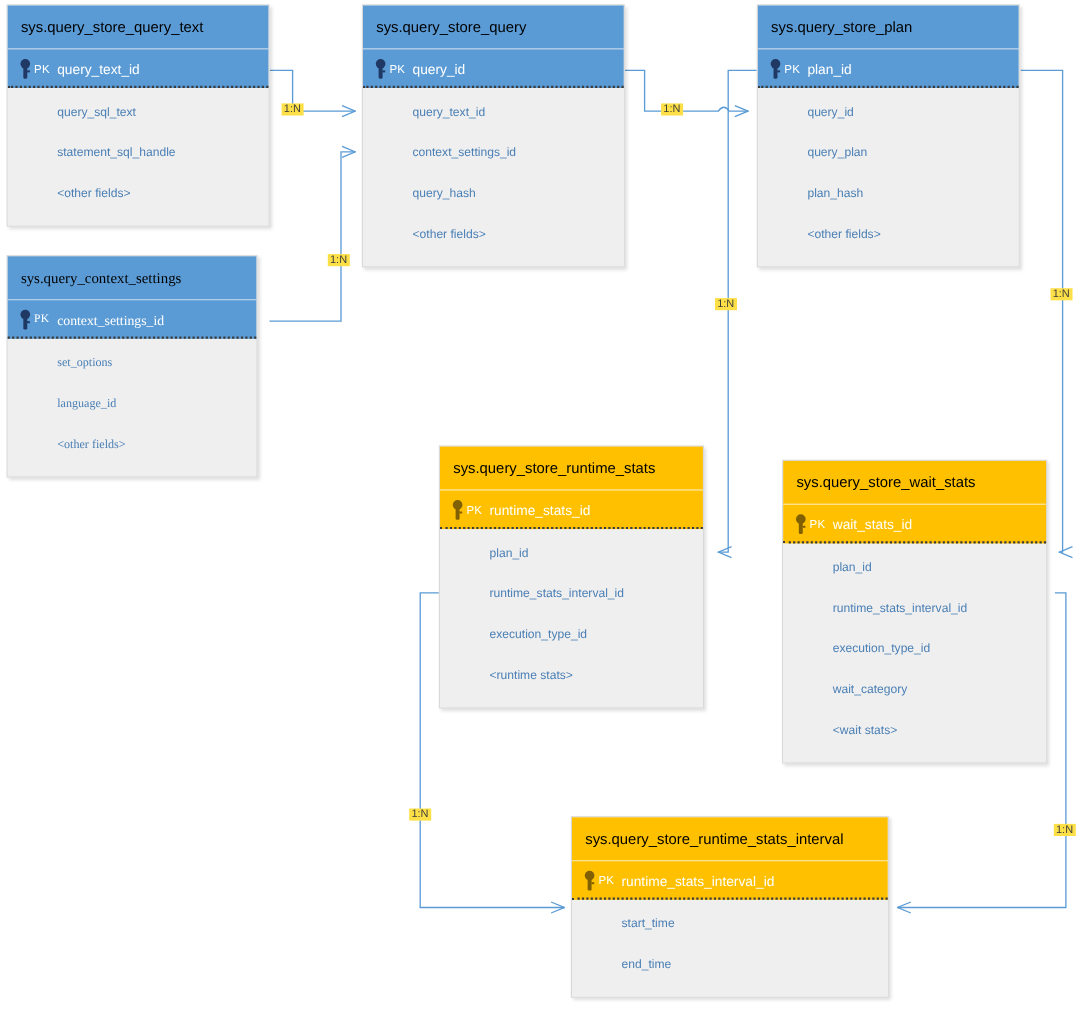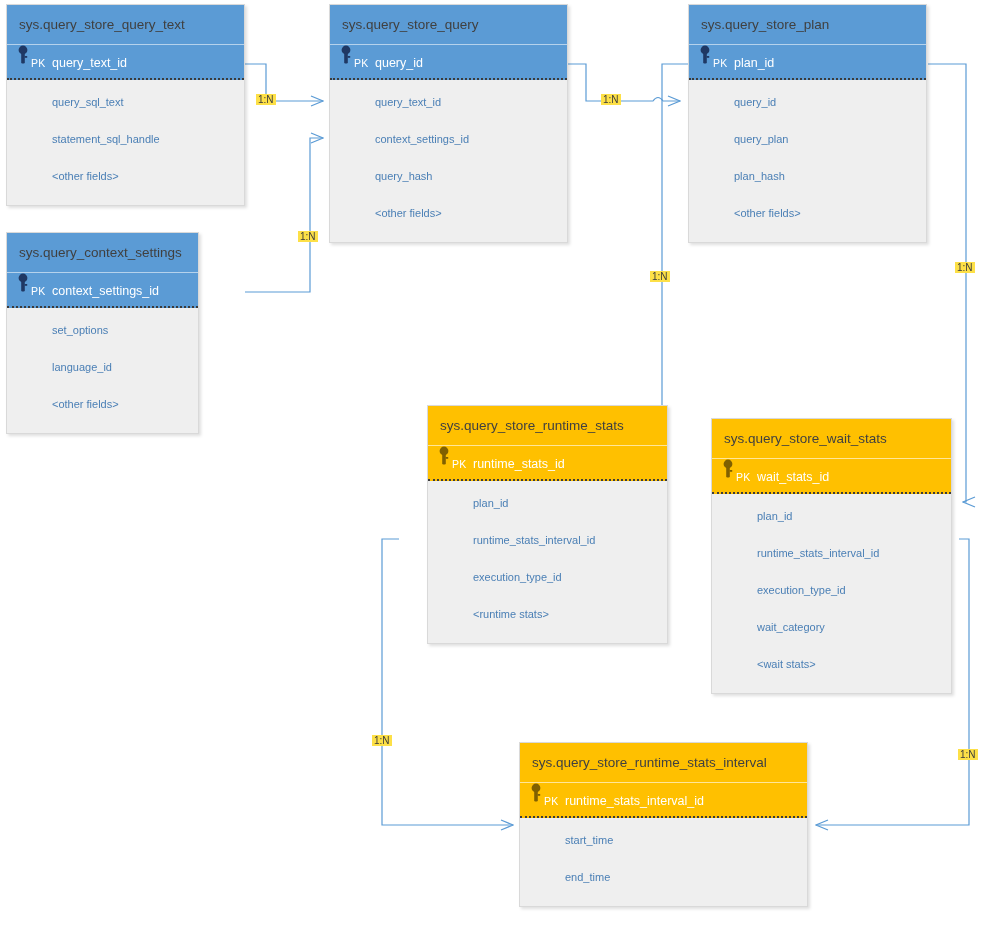--- a/index.html
+++ b/index.html
@@ -22,21 +22,21 @@
     border:1px solid #d9d9d9;
     box-shadow:2px 2px 3px rgba(0,0,0,0.13);
     background:#efefef;
   }
   .ent-title{
     box-sizing:border-box;
     height:39px;
     line-height:39px;
     padding-left:12px;
     font-size:13.5px;
-    color:#404040;
+    color:#000000;
     white-space:nowrap;
     overflow:hidden;
   }
   .ent-pk{
     box-sizing:border-box;
     height:36px;
     line-height:36px;
     position:relative;
     font-size:12.5px;
     color:#ffffff;
@@ -62,21 +62,21 @@
   .blue .ent-title, .blue .ent-pk{ background:#5b9bd5; }
   .orange .ent-title, .orange .ent-pk{ background:#ffc000; }
   .orange .ent-pk{ border-top:1px solid rgba(255,255,255,0.6); }
 
   
   .pk-wrap{
     position:absolute;
     left:10px; top:0;
     height:36px;
     display:flex;
-    align-items:flex-start;
+    align-items:center;
   }
   .key-icon{ display:block; }
   .pk-label{
     font-size:10.5px;
     color:#ffffff;
     margin-left:1px;
     letter-spacing:0.2px;
   }
   .pk-name{
     position:absolute;
@@ -200,41 +200,41 @@
       <span class="pk-name">plan_id</span>
     </div>
     <div class="ent-body">
       <div class="fld">query_id</div>
       <div class="fld">query_plan</div>
       <div class="fld">plan_hash</div>
       <div class="fld">&lt;other fields&gt;</div>
     </div>
   </div>
 
-  <div class="entity blue" style="left:6px;top:232px;width:193px;">
+  <div class="entity blue" style="left:6px;top:232px;width:228px;font-family:Liberation Serif, serif;">
     <div class="ent-title">sys.query_context_settings</div>
     <div class="ent-pk">
       <span class="pk-wrap">
         <svg class="key-icon" width="13" height="20" viewBox="0 0 13 20">
           <circle cx="6" cy="5" r="4.4" fill="#1f3864"></circle>
           <rect x="4.2" y="7.5" width="3.6" height="11" rx="1.2" fill="#1f3864"></rect>
           <rect x="7.6" y="11" width="2.6" height="1.8" fill="#1f3864"></rect>
         </svg>
         <span class="pk-label">PK</span>
       </span>
       <span class="pk-name">context_settings_id</span>
     </div>
     <div class="ent-body">
       <div class="fld">set_options</div>
       <div class="fld">language_id</div>
       <div class="fld">&lt;other fields&gt;</div>
     </div>
   </div>
 
-  <div class="entity orange" style="left:399px;top:405px;width:241px;margin-left:28px;">
+  <div class="entity orange" style="left:399px;top:405px;width:241px;">
     <div class="ent-title">sys.query_store_runtime_stats</div>
     <div class="ent-pk">
       <span class="pk-wrap">
         <svg class="key-icon" width="13" height="20" viewBox="0 0 13 20">
           <circle cx="6" cy="5" r="4.4" fill="#806000"></circle>
           <rect x="4.2" y="7.5" width="3.6" height="11" rx="1.2" fill="#806000"></rect>
           <rect x="7.6" y="11" width="2.6" height="1.8" fill="#806000"></rect>
         </svg>
         <span class="pk-label">PK</span>
       </span>

